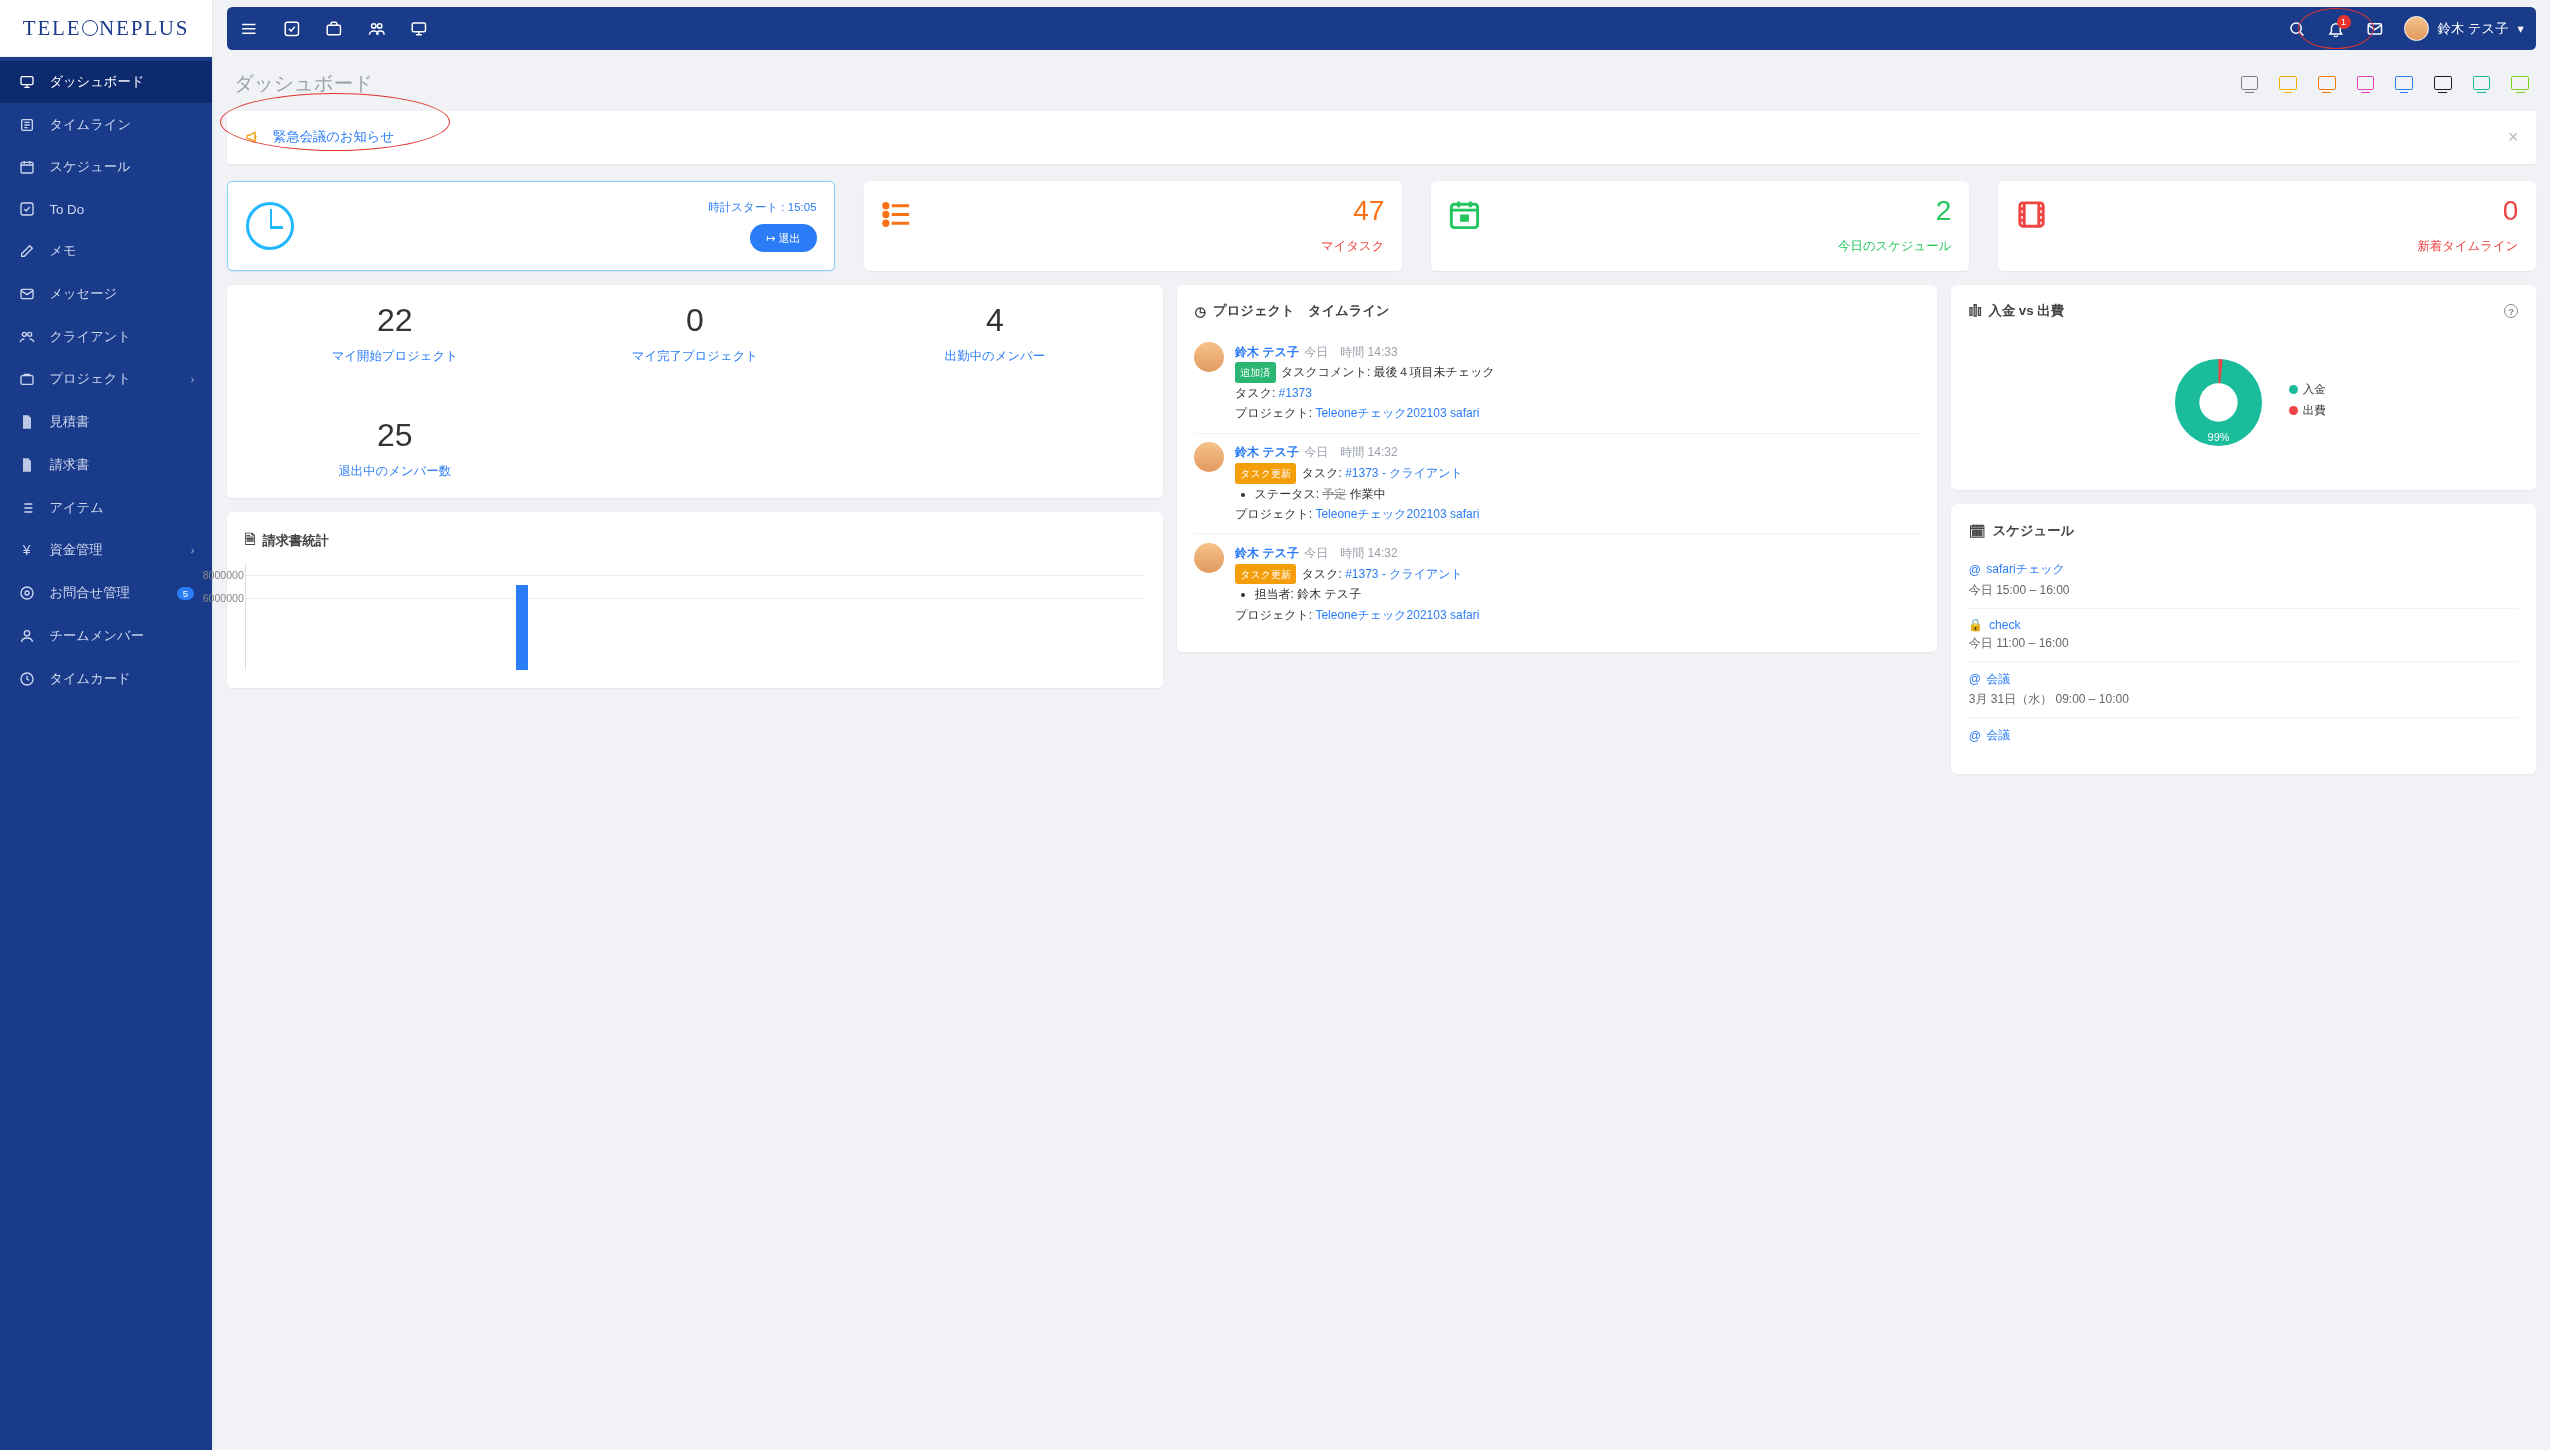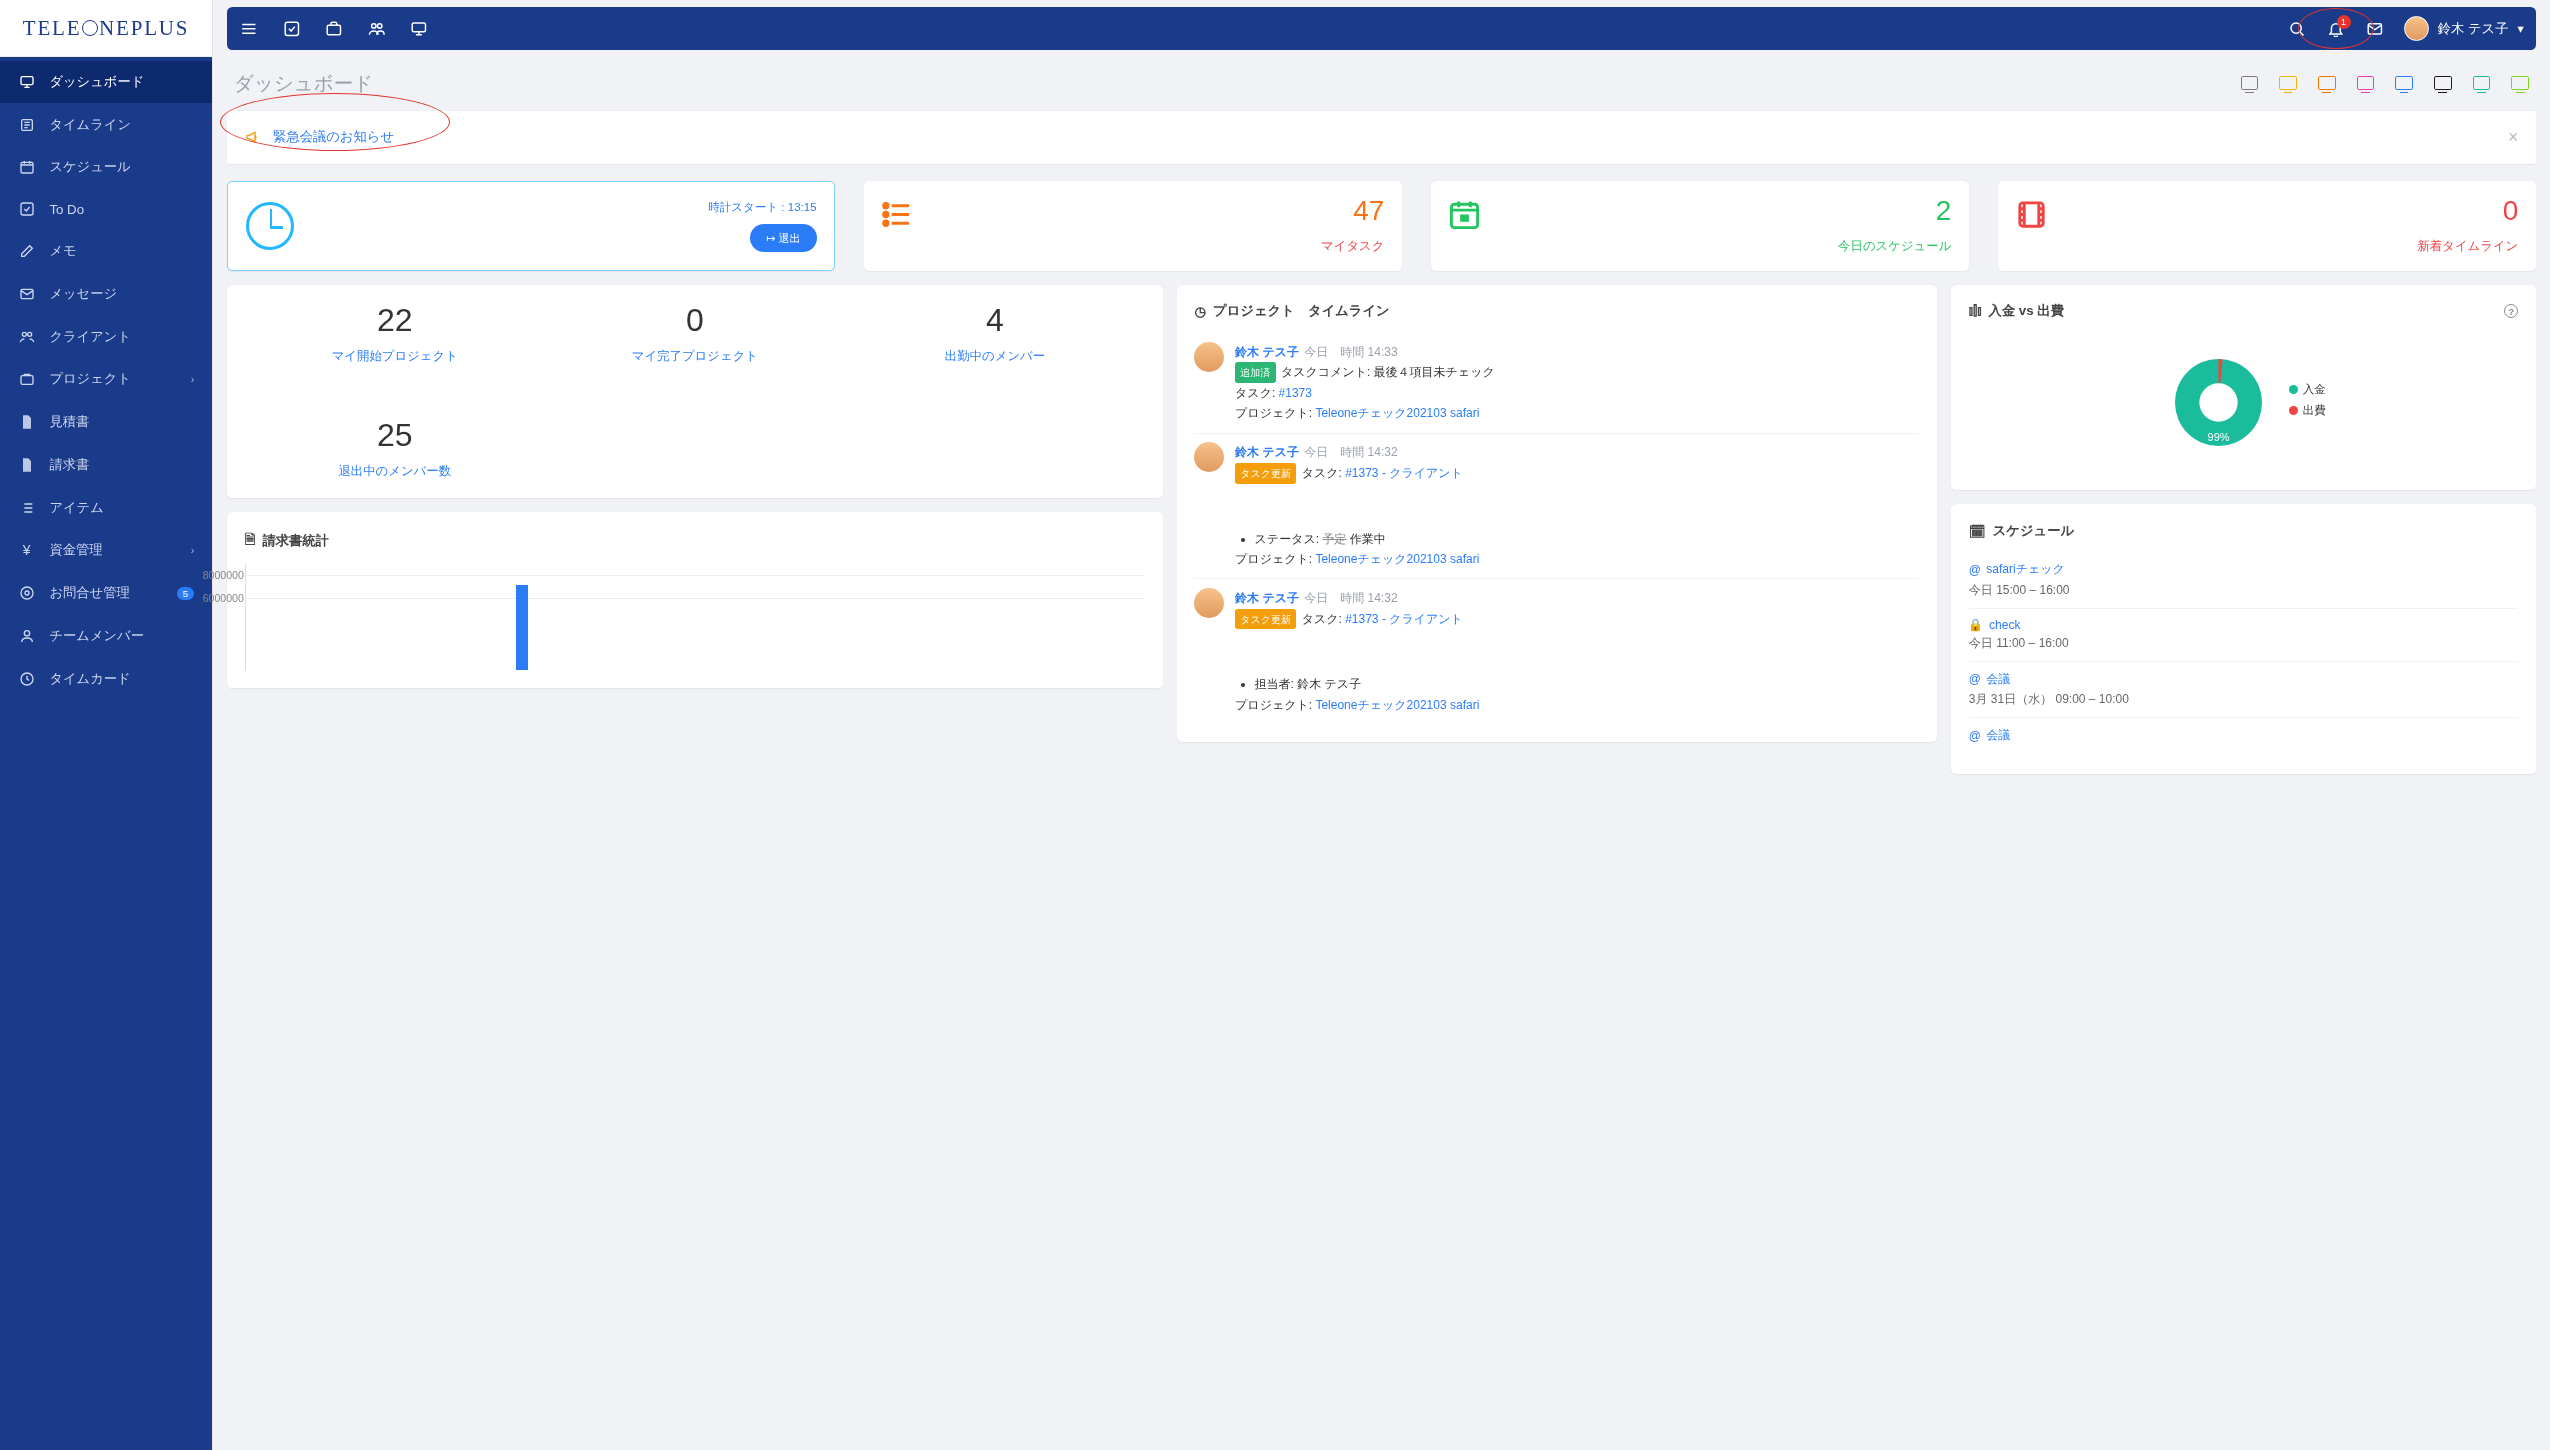--- a/index.html
+++ b/index.html
@@ -72,21 +72,21 @@
 .tl-item { display:flex; gap:10.6px; padding:8.9px 0; border-top:0.9px solid #f1f1f1; }
 .tl-item:first-of-type { border-top:none; }
 .tl-av { width:30px; height:30px; border-radius:50%; background:linear-gradient(#f6c28b,#e19a5e); flex-shrink:0; }
 .tl-body { flex:1; font-size:12px; line-height:1.7; }
 .tl-name { color:#2a7cf7; font-weight:600; margin-right:5.3px; }
 .tl-when { color:#9aa0ab; font-size:12px; }
 .tag { display:inline-block; padding:1.8px 5.3px; border-radius:2.7px; color:#fff; font-size:10px; margin-right:5.3px; }
 .tag.g { background:#2bb673; }
 .tag.o { background:#f59e0b; }
 .tl-link { color:#2a7cf7; }
-.tl-bullet { list-style:disc; margin-left:19.5px;margin-top:45px; }
+.tl-bullet { list-style:disc; margin-left:19.5px; }
 .strike { text-decoration:line-through; color:#888; }
 
 .donut-wrap { display:flex; align-items:center; gap:12.4px; justify-content:center; padding:12.4px 0; }
 .legend { font-size:11.5px; }
 .legend div { display:flex; align-items:center; gap:5.3px; margin-bottom:5.3px; }
 .dot { width:8.9px; height:8.9px; border-radius:50%; }
 
 .sched-item { padding:8.9px 0; border-top:0.9px solid #f1f1f1; font-size:12px; }
 .sched-item:first-of-type{ border-top:none; }
 .sched-item .ev { color:#2a7cf7; display:flex; align-items:center; gap:5.3px; margin-bottom:3.5px; cursor:pointer; }
@@ -329,21 +329,21 @@
           </svg>
         </span>
       <a href="#" class="txt">緊急会議のお知らせ</a>
       <span class="close">×</span>
     </div>
 
     <div class="cards-row">
       <div class="card c-clock">
         <div class="clock-ic"></div>
         <div class="c-clock-right">
-          <div class="lbl"><span>時計スタート : </span><span>13:15</span></div>
+          <div class="lbl"><span>時計スタート : </span><span>15:05</span></div>
           <button class="exit-btn">↦ <span>退出</span></button>
         </div>
       </div>
       <div class="card stat-card" id="stat-0">
           <div class="stat-ic">
             <svg width="35" height="35" viewBox="0 0 24 24" fill="none" stroke="#f97316" stroke-width="2">
               <path d="M8 6h12M8 12h12M8 18h12"></path>
               <circle cx="4" cy="6" r="1.5" fill="#f97316"></circle>
               <circle cx="4" cy="12" r="1.5" fill="#f97316"></circle>
               <circle cx="4" cy="18" r="1.5" fill="#f97316"></circle>

